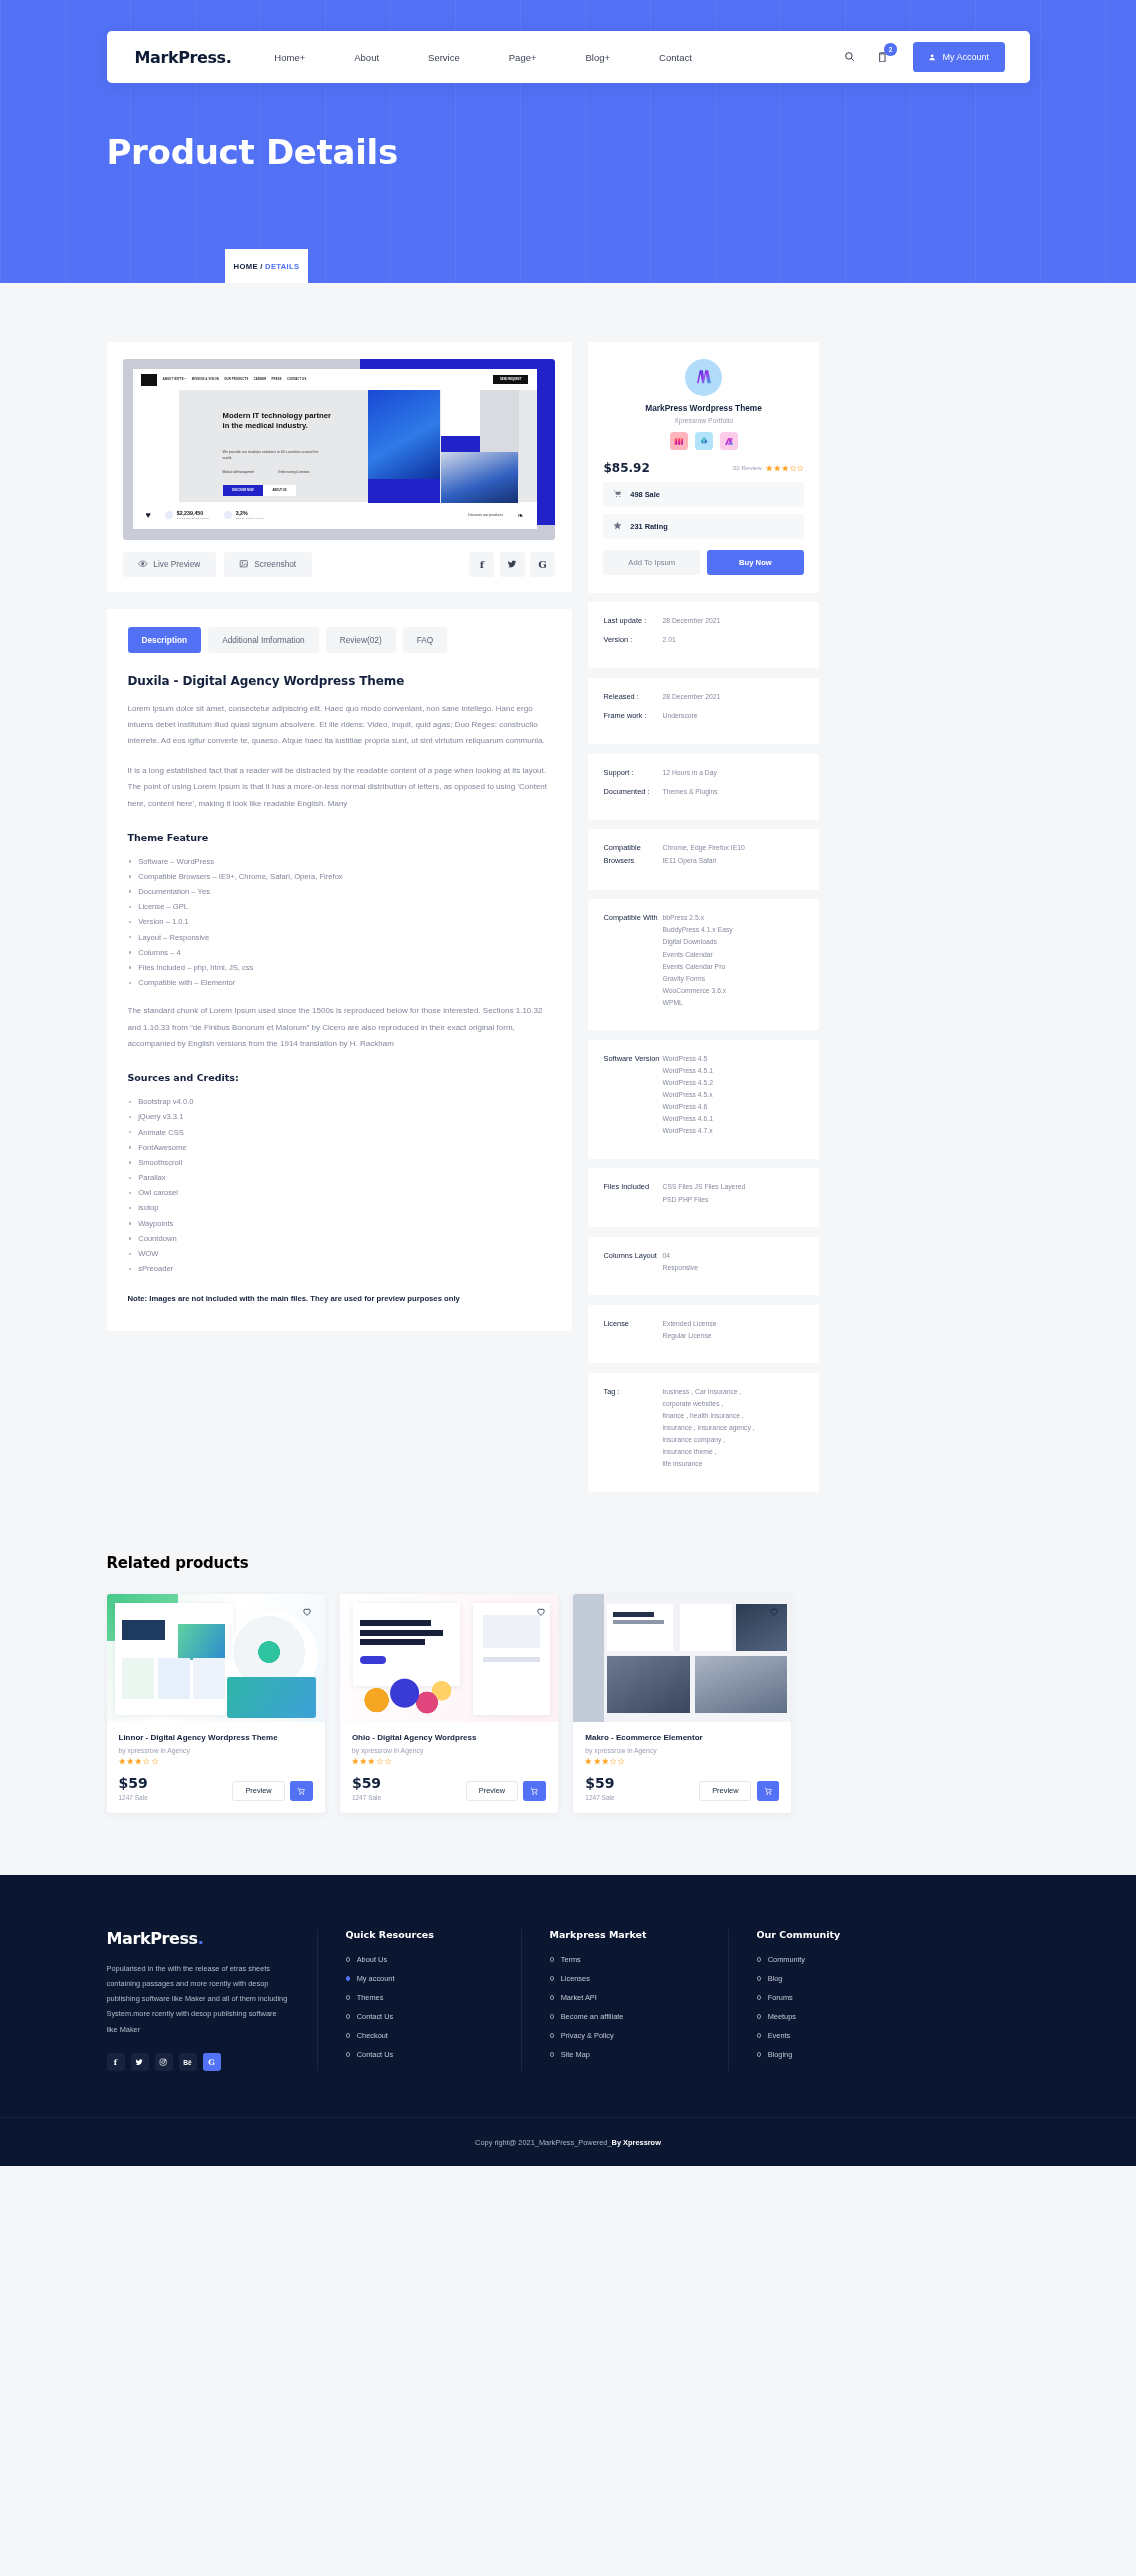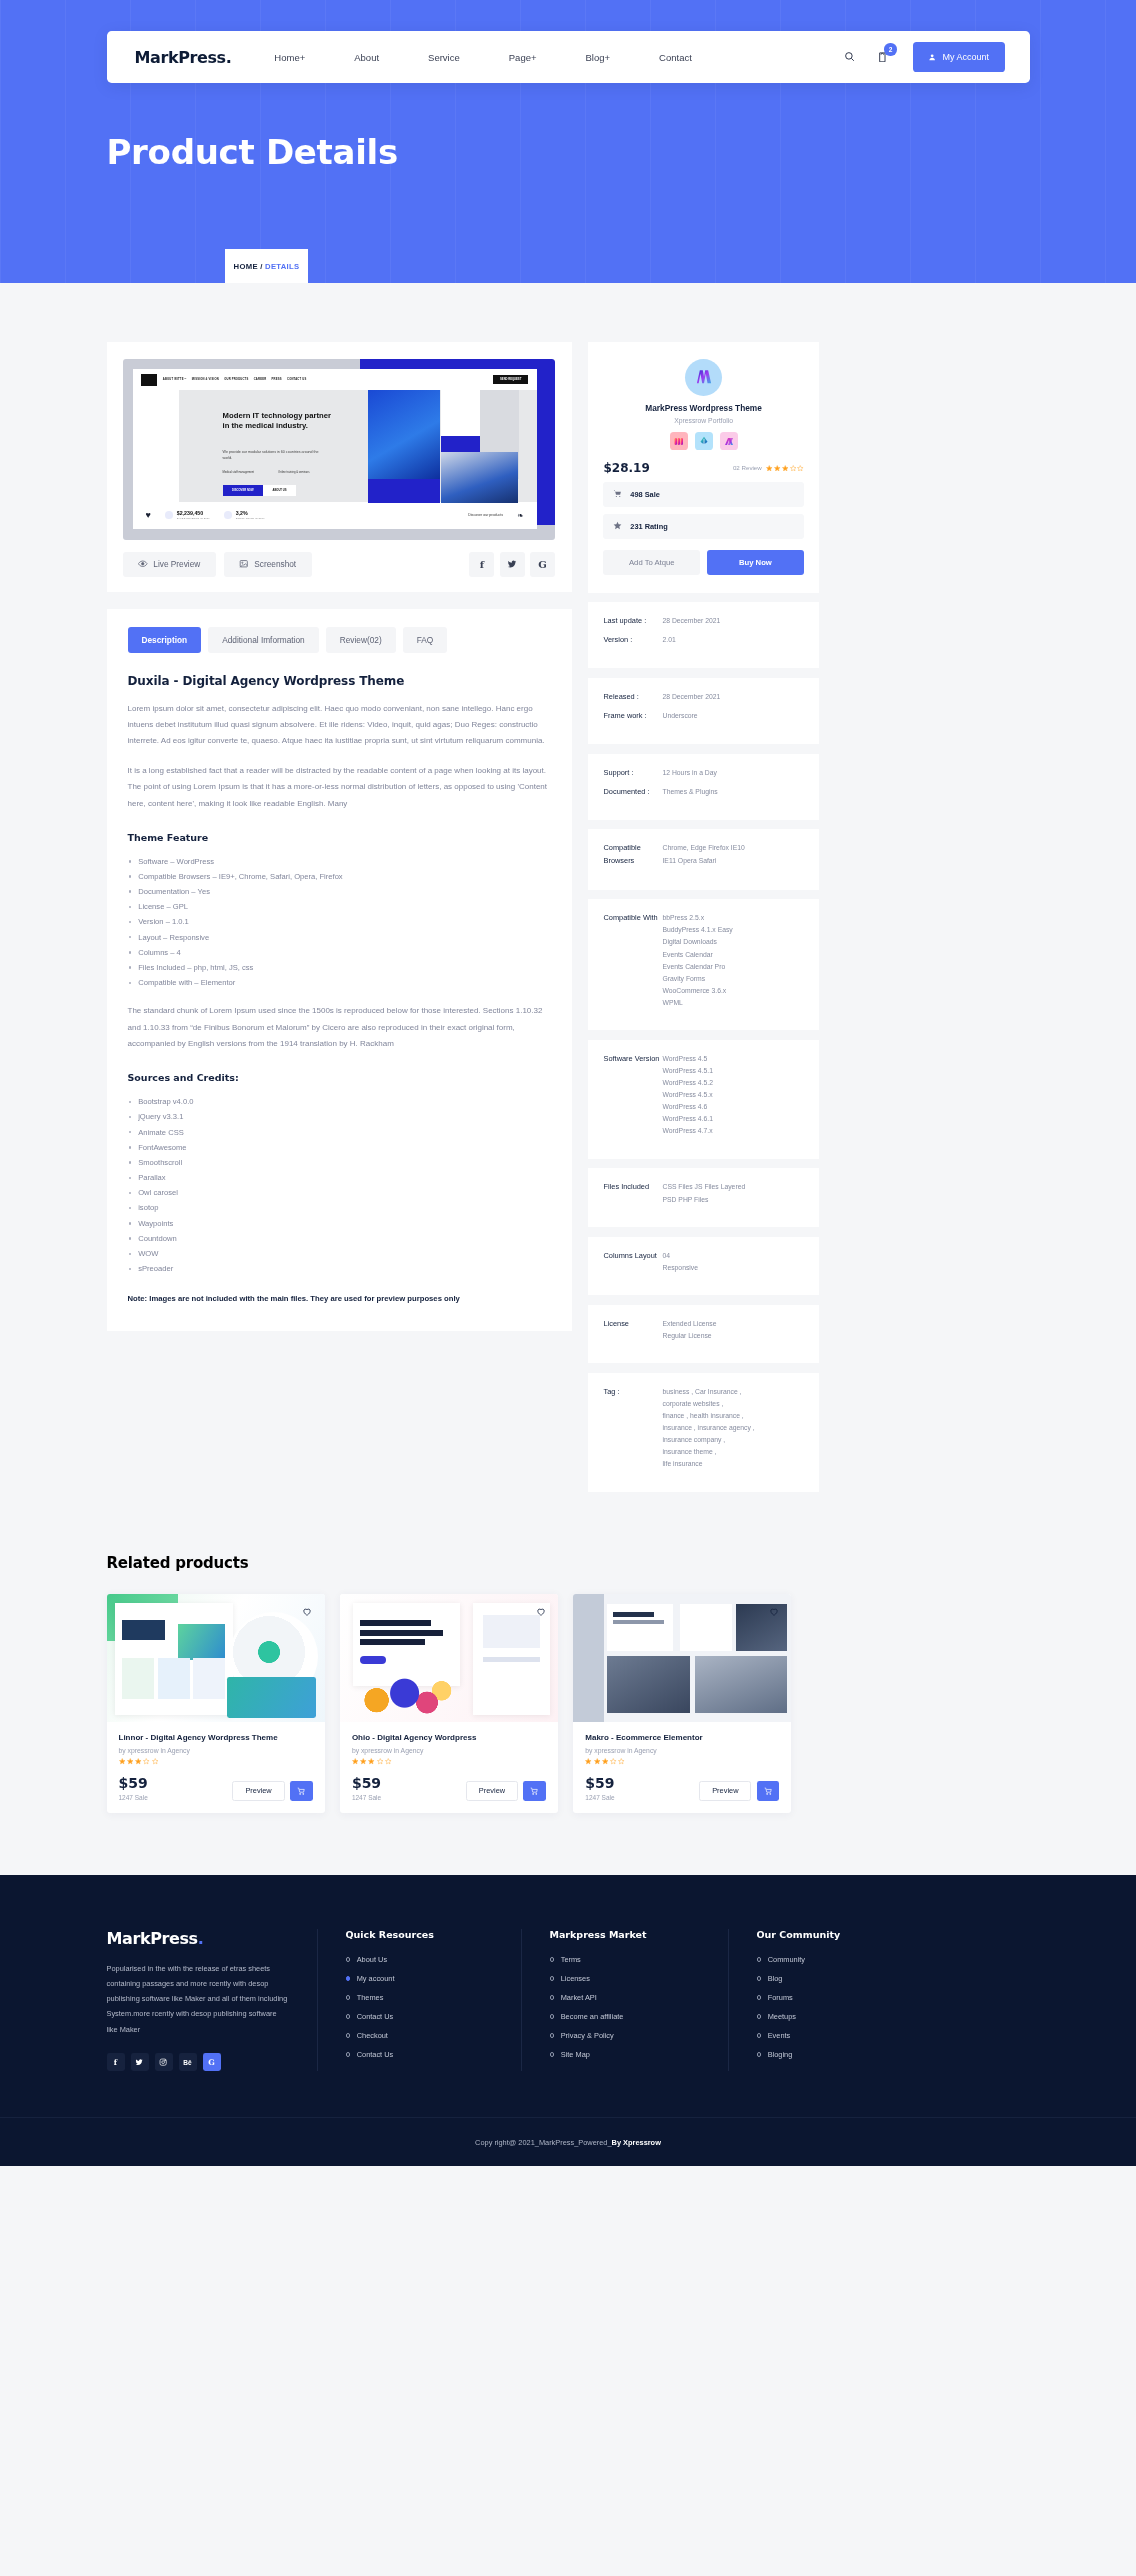--- a/index.html
+++ b/index.html
@@ -534,21 +534,21 @@
                       <stop offset="1" stop-color="#2fa8e8"></stop>
                     </linearGradient>
                   </defs>
                   <path d="M2 16 L8 2 L12 2 L18 16 L14 16 L10 6 L6 16 Z" fill="url(#t3)"></path>
                   <path d="M12 2 L18 2 L12 16 L8 16 Z" fill="url(#t3)" opacity=".75"></path>
                 </svg>
             </div>
           </div>
 
           <div class="price-row">
-            <div class="price">$28.19</div>
+            <div class="price">$85.92</div>
             <div class="review-wrap">
               <span class="review-txt">02 Review</span>
               <span class="stars" id="prodStars">
                   <svg width="6.5" height="6.5" viewBox="0 0 24 24" fill="#ff9f1c" stroke="#ffb44d" stroke-width="2">
                     <path d="M12 2l3 6.9 7.4.6-5.6 4.9 1.7 7.3L12 17.9 5.5 21.7l1.7-7.3L1.6 9.5 9 8.9z"></path>
                   </svg>
                   <svg width="6.5" height="6.5" viewBox="0 0 24 24" fill="#ff9f1c" stroke="#ffb44d" stroke-width="2">
                     <path d="M12 2l3 6.9 7.4.6-5.6 4.9 1.7 7.3L12 17.9 5.5 21.7l1.7-7.3L1.6 9.5 9 8.9z"></path>
                   </svg>
                   <svg width="6.5" height="6.5" viewBox="0 0 24 24" fill="#ff9f1c" stroke="#ffb44d" stroke-width="2">
@@ -577,21 +577,21 @@
           <div class="meta-row">
             <span class="meta-ic">
               <svg width="9" height="9" viewBox="0 0 24 24" fill="currentColor">
                   <path d="M12 2l3 6.9 7.4.6-5.6 4.9 1.7 7.3L12 17.9 5.5 21.7l1.7-7.3L1.6 9.5 9 8.9z"></path>
                 </svg>
             </span>
             <span class="meta-tx">231 Rating</span>
           </div>
 
           <div class="cta-row">
-            <button class="btn-cart">Add To Atque</button>
+            <button class="btn-cart">Add To Ipsum</button>
             <button class="btn-buy">Buy Now</button>
           </div>
         </div>
 
         <div id="specHost">
             <div class="spec-block">
               <div class="spec-row">
                 <div class="spec-key">Last update :</div>
                 <div class="spec-vals">
                   <div class="spec-val">28 December 2021</div>

